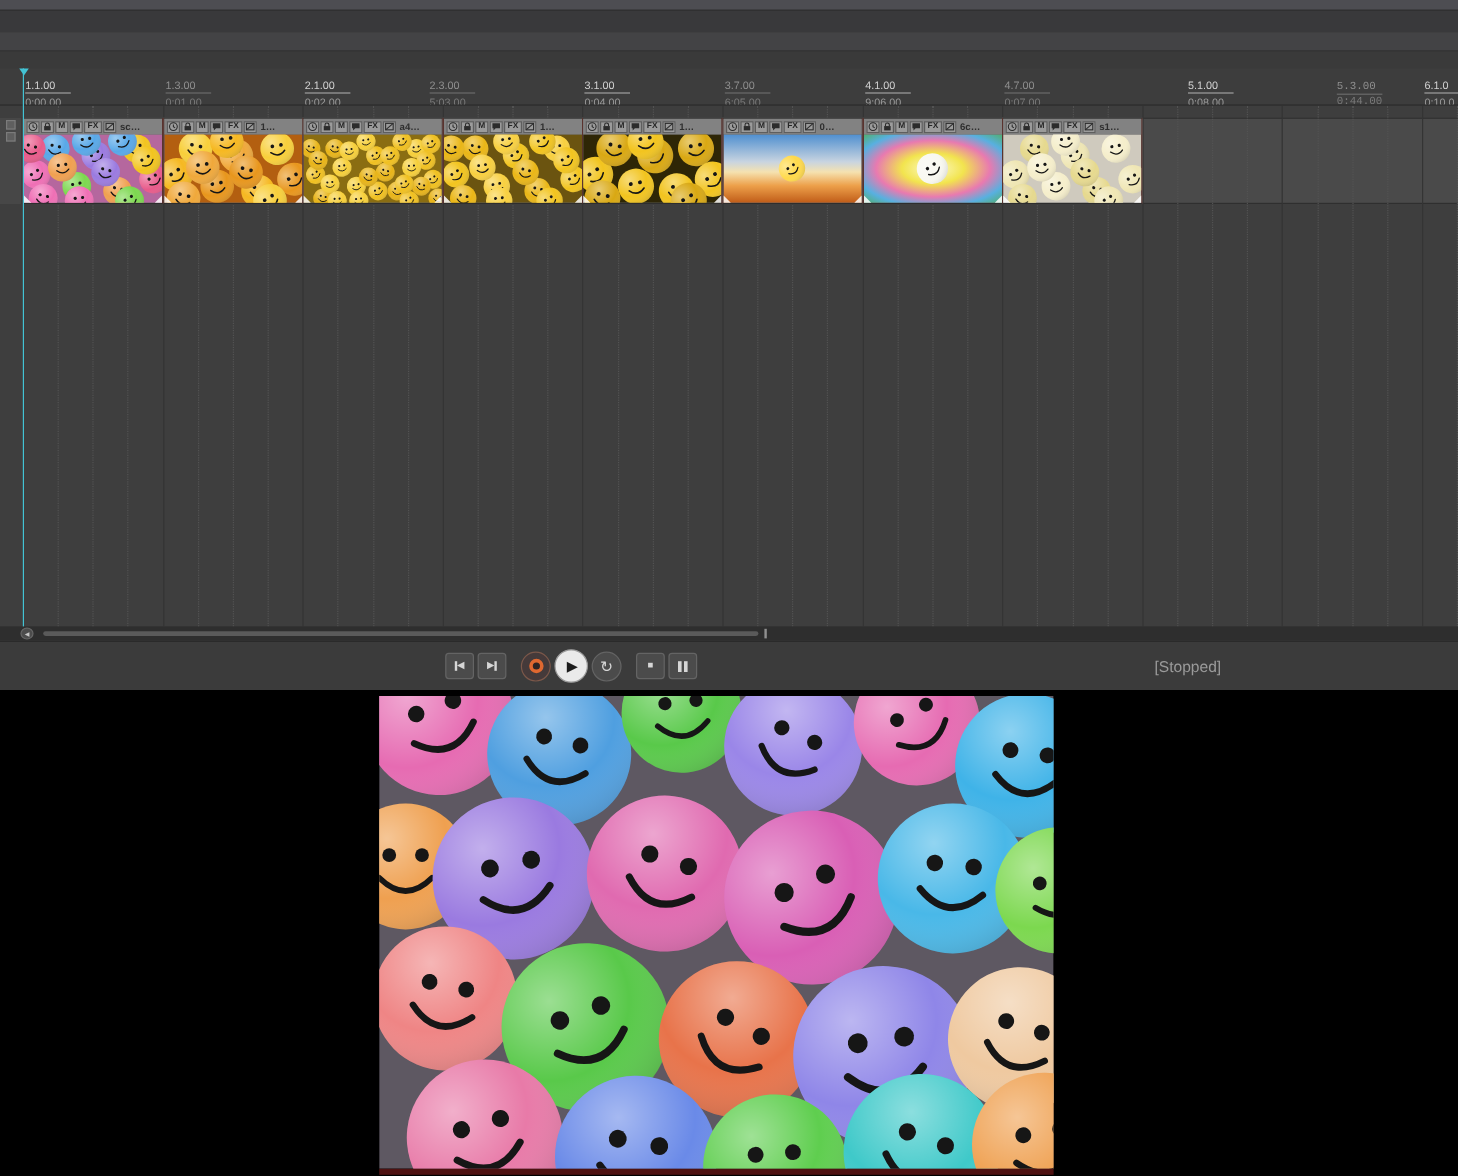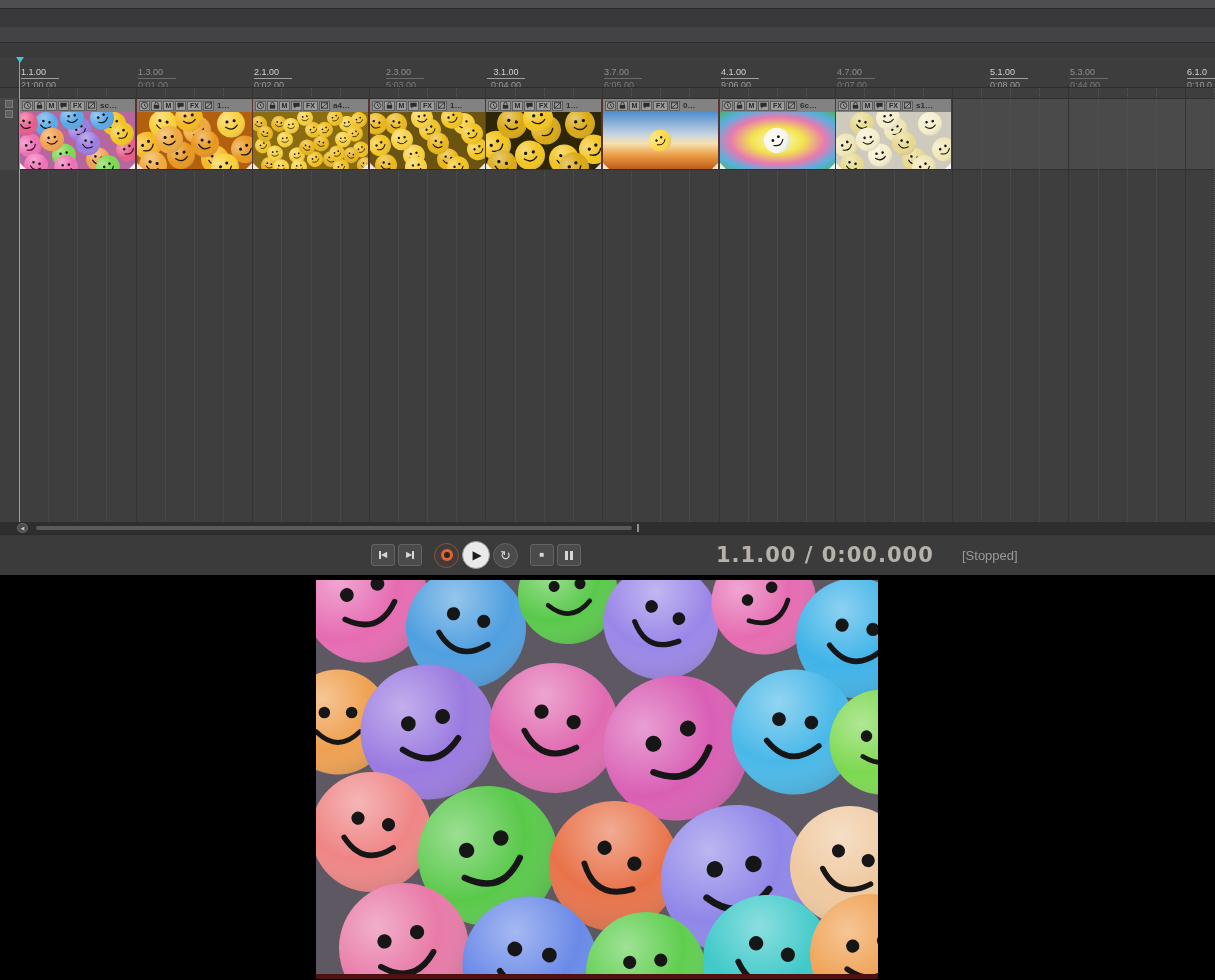--- a/index.html
+++ b/index.html
@@ -124,30 +124,30 @@
 </svg>
 
 <div class="app">
 
   <div class="strip strip-a"></div>
   <div class="strip strip-b"></div>
   <div class="strip strip-c"></div>
   <div class="strip strip-d"></div>
 
   <div class="ruler">
-      <div class="rmark" style="left: 21px;"><div class="rbar">1.1.00</div><div class="rtime">21:00.00</div></div>
+      <div class="rmark" style="left: 21px;"><div class="rbar">1.1.00</div><div class="rtime">0:00.00</div></div>
       <div class="rmark dim" style="left: 138px;"><div class="rbar">1.3.00</div><div class="rtime">0:01.00</div></div>
       <div class="rmark" style="left: 254px;"><div class="rbar">2.1.00</div><div class="rtime">0:02.00</div></div>
-      <div class="rmark dim" style="left: 386px;"><div class="rbar">2.3.00</div><div class="rtime">5:03.00</div></div>
-      <div class="rmark" style="left: 487px; text-align: center;"><div class="rbar">3.1.00</div><div class="rtime">0:04.00</div></div>
+      <div class="rmark dim" style="left: 358px;"><div class="rbar">2.3.00</div><div class="rtime">5:03.00</div></div>
+      <div class="rmark" style="left: 487px;"><div class="rbar">3.1.00</div><div class="rtime">0:04.00</div></div>
       <div class="rmark dim" style="left: 604px;"><div class="rbar">3.7.00</div><div class="rtime">6:05.00</div></div>
       <div class="rmark" style="left: 721px;"><div class="rbar">4.1.00</div><div class="rtime">9:06.00</div></div>
       <div class="rmark dim" style="left: 837px;"><div class="rbar">4.7.00</div><div class="rtime">0:07.00</div></div>
       <div class="rmark" style="left: 990px;"><div class="rbar">5.1.00</div><div class="rtime">0:08.00</div></div>
-      <div class="rmark dim" style="left: 1070px;"><div class="rbar">5.3.00</div><div class="rtime">0:44.00</div></div>
+      <div class="rmark dim" style="left: 1114px; font-family: Liberation Mono, monospace;"><div class="rbar">5.3.00</div><div class="rtime">0:44.00</div></div>
       <div class="rmark" style="left: 1187px;"><div class="rbar">6.1.0</div><div class="rtime">0:10.0</div></div>
     </div>
 
   <div class="track-region">
     <div class="grid">
         <div class="vline solid" style="left: 19px;"></div>
         <div class="vline dotted" style="left: 48px;"></div>
         <div class="vline dotted" style="left: 77px;"></div>
         <div class="vline dotted" style="left: 106px;"></div>
         <div class="vline solid" style="left: 136px;"></div>
@@ -589,21 +589,20 @@
       </div>
       <div class="gap"></div>
       <div class="tb">
         <span class="gl">■</span>
       </div>
       <div class="tb">
         <i class="pb"></i>
           <i class="pb"></i>
       </div>
     </div>
-    <div class="timebox">1.1.00 / 0:00.000</div>
     <div class="statusbox">[Stopped]</div>
   </div>
 
   <div class="preview-pane">
     <svg class="preview" viewBox="0 0 562 394" preserveAspectRatio="none">
       <rect width="562" height="394" fill="#5e5862"></rect>
       <use href="#ball" xlink:href="#ball" transform="translate(50,20) rotate(-20) scale(1.25)" color="#e66bb2"></use>
       <use href="#ball" xlink:href="#ball" transform="translate(150,48) rotate(14) scale(1.2)" color="#4f9fe0"></use>
       <use href="#ball" xlink:href="#ball" transform="translate(252,14) rotate(-6) scale(1.0)" color="#59c94a"></use>
       <use href="#ball" xlink:href="#ball" transform="translate(345,42) rotate(24) scale(1.15)" color="#9a86e8"></use>

